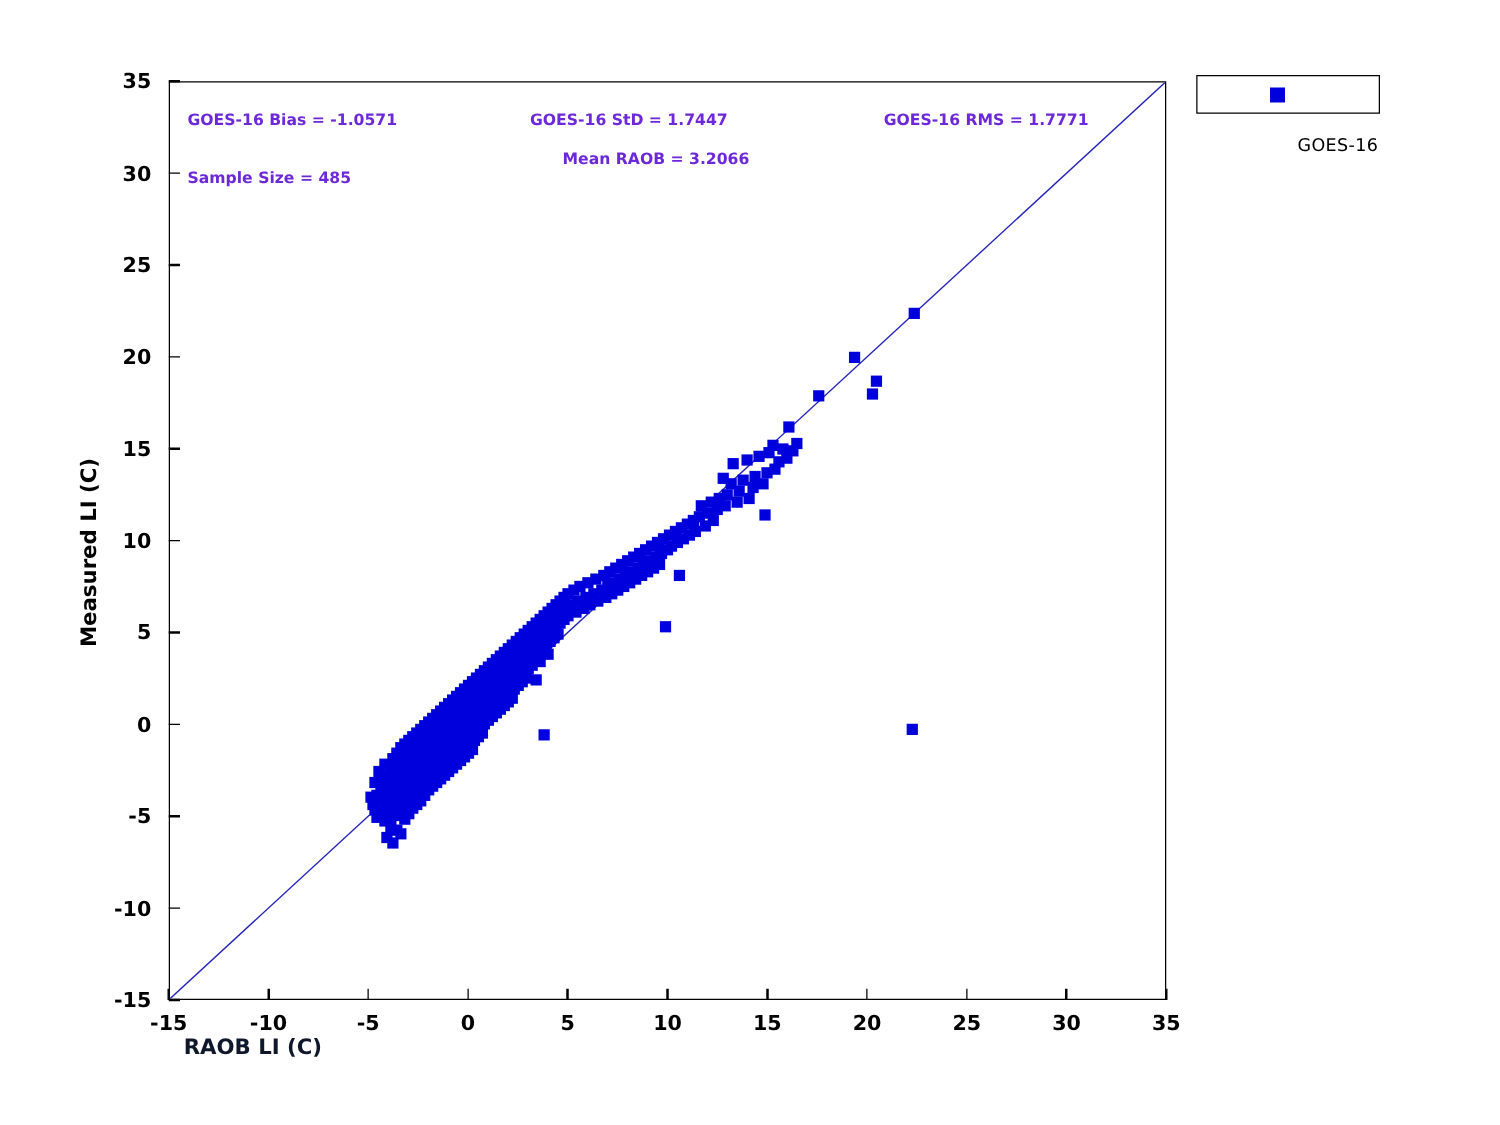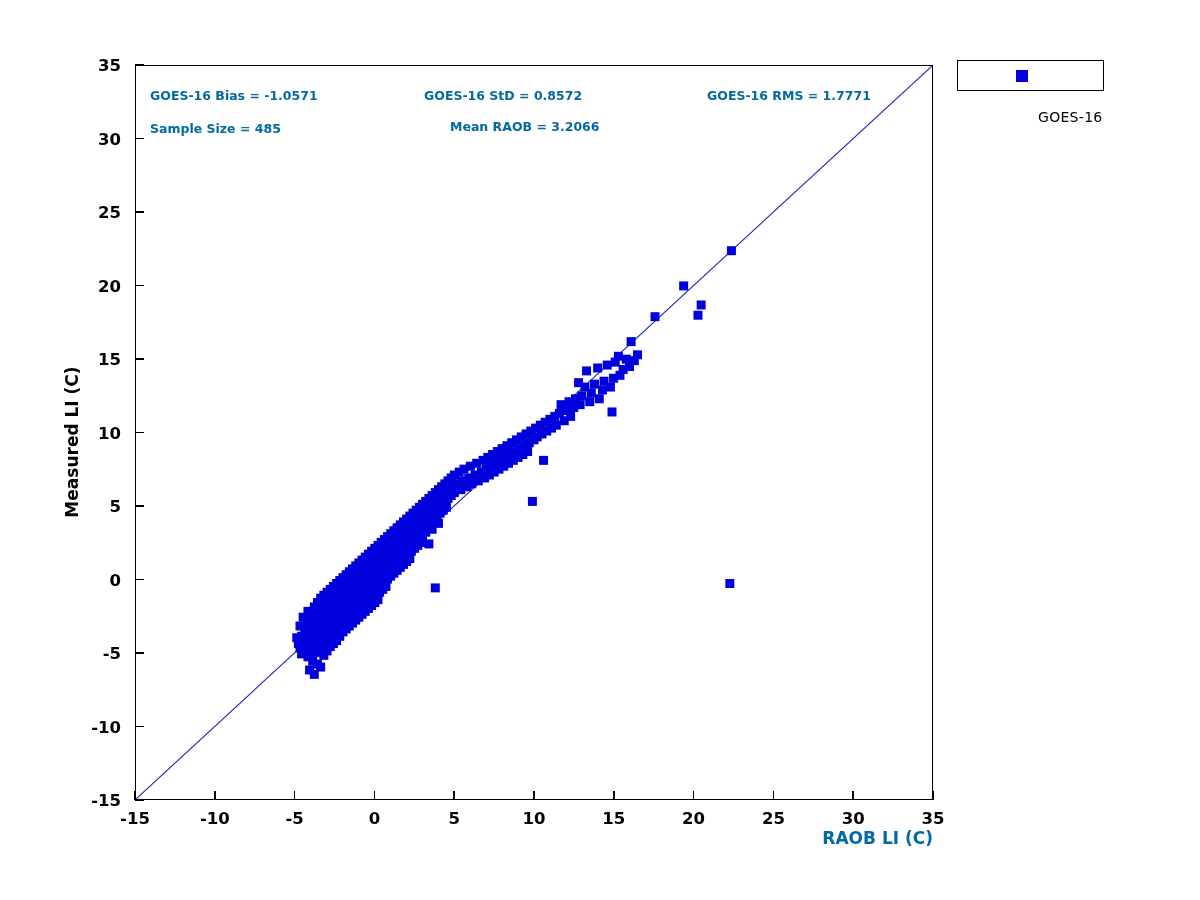--- a/index.html
+++ b/index.html
@@ -55,21 +55,21 @@
     left: 0; top: 0;
     width: 100%;
     height: 100%;
   }
 
   
   .stat-text {
     position: absolute;
     font-size: 12.5px;
     font-weight: bold;
-    color: #0369a1;
+    color: #6d28d9;
     white-space: nowrap;
   }
 
   
   .ytick-label {
     position: absolute;
     right: 0;
     font-size: 16.5px;
     font-weight: bold;
     color: #000000;
@@ -89,27 +89,27 @@
   .ytick-mark, .xtick-mark {
     position: absolute;
     background: #000000;
   }
   .ytick-mark { width: 9px; height: 1.6px; left: 0; }
   .xtick-mark { height: 9px; width: 1.6px; bottom: 0; }
 
   
   #xaxis-title {
     position: absolute;
-    left: 135px;
+    left: 147px;
     top: 828px;
     width: 798px;
-    text-align: right;
+    text-align: left;
     font-size: 17px;
     font-weight: bold;
-    color: #0369a1;
+    color: #0f172a;
   }
   #yaxis-title {
     position: absolute;
     left: -28px;
     top: 432px;
     width: 200px;
     text-align: center;
     font-size: 17px;
     font-weight: bold;
     color: #000000;
@@ -653,23 +653,23 @@
       <div class="xtick-mark" style="left: 533.2px; top: 791px; bottom: auto;"></div>
       <div class="xtick-mark" style="left: 613px; top: 791px; bottom: auto;"></div>
       <div class="xtick-mark" style="left: 692.8px; top: 791px; bottom: auto;"></div>
       <div class="xtick-mark" style="left: 772.6px; top: 791px; bottom: auto;"></div>
       <div class="xtick-mark" style="left: 852.4px; top: 791px; bottom: auto;"></div>
       <div class="xtick-mark" style="left: 932.2px; top: 791px; bottom: auto;"></div>
     </div>
 
   <div id="stats-layer">
     <div class="stat-text" style="left:150px; top:88px;">GOES-16 Bias = -1.0571</div>
-    <div class="stat-text" style="left:424px; top:88px;">GOES-16 StD = 0.8572</div>
+    <div class="stat-text" style="left:424px; top:88px;">GOES-16 StD = 1.7447</div>
     <div class="stat-text" style="left:707px; top:88px;">GOES-16 RMS = 1.7771</div>
-    <div class="stat-text" style="left:150px; top:121px;">Sample Size = 485</div>
+    <div class="stat-text" style="left:150px; top:134px;">Sample Size = 485</div>
     <div class="stat-text" style="left:424px; top:119px;margin-left:26px;">Mean RAOB = 3.2066</div>
   </div>
 
   <div id="xaxis-title">RAOB LI (C)</div>
 
   <div id="yaxis-title">Measured LI (C)</div>
 
   <div id="legend-box">
     <div id="legend-swatch" style="background: rgb(0, 0, 221);"></div>
     <div id="legend-label">GOES-16</div>

